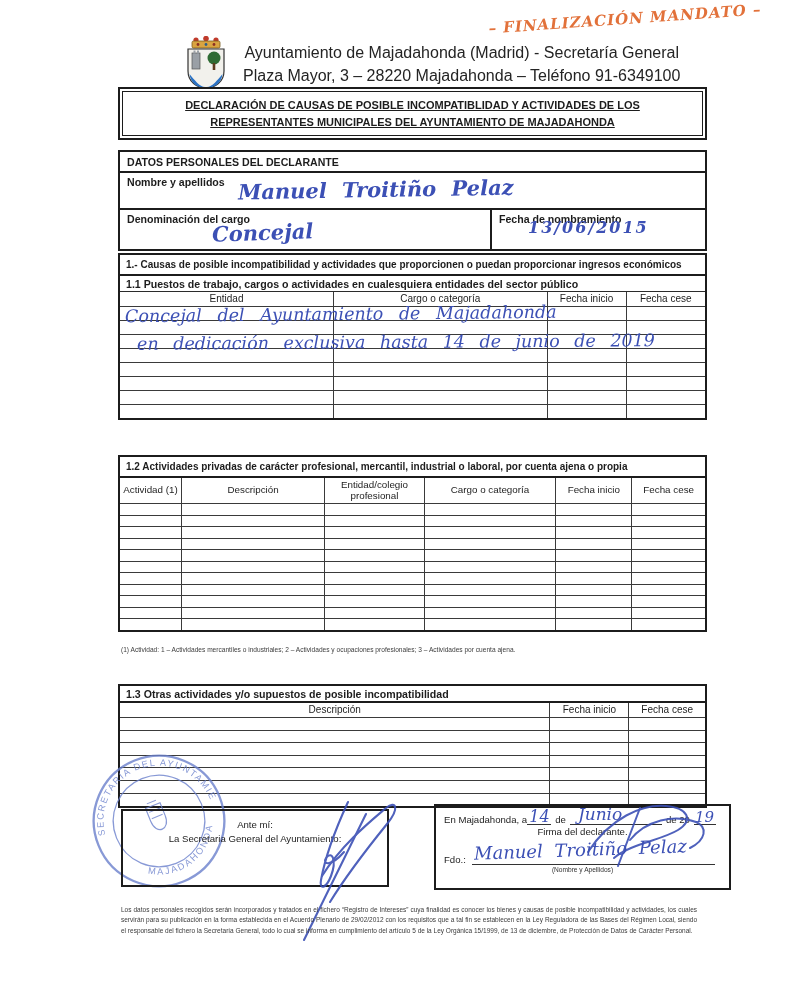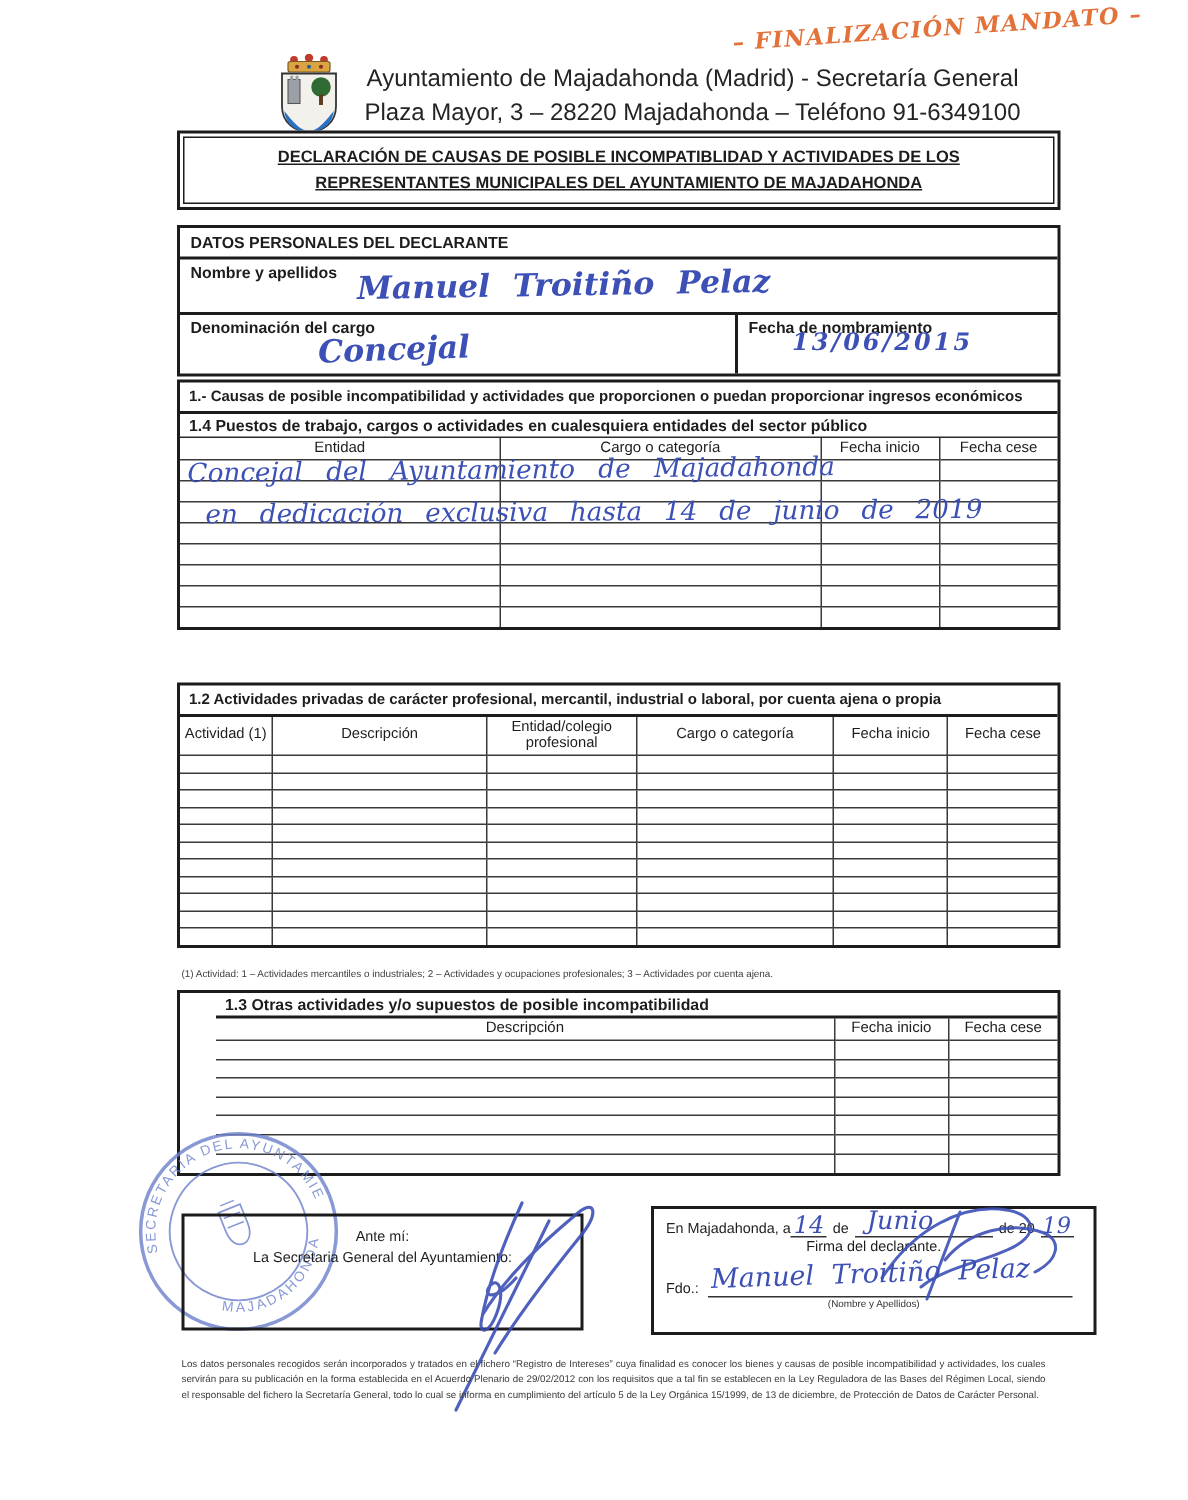--- a/index.html
+++ b/index.html
@@ -58,21 +58,21 @@
   .t12 td{height:11.5px;}
   .t12 th{font-size:9.8px;}
   .t13 td{height:12.6px;}
   table tr:first-child th{border-top:none;}
   table th:first-child,table td:first-child{border-left:none;}
   table th:last-child,table td:last-child{border-right:none;}
   table tr:last-child td{border-bottom:none;}
   .hw-e1{position:absolute;left:5px;top:51px;font-size:17.5px;word-spacing:10px;transform:rotate(-0.6deg);}
   .hw-e2{position:absolute;left:17px;top:79px;font-size:17.5px;word-spacing:9px;transform:rotate(-0.4deg);}
   .sec12-box{top:455px;}
-  .sec13-box{top:660px;padding-left:24px;}
+  .sec13-box{top:684px;}
   .footnote{position:absolute;left:121px;top:646px;width:580px;font-size:6.6px;color:#3d3d3d;}
   
   .sig-left{position:absolute;left:121px;top:809px;width:268px;height:78px;border:2px solid var(--border-dark);
     text-align:center;font-size:9.6px;padding-top:7px;line-height:1.5;background:transparent;}
   .sig-left .fdo{margin-top:22px;}
   .sig-right{position:absolute;left:434px;top:804px;width:297px;height:86px;border:2px solid var(--border-dark);
     font-size:9.6px;padding:8px 8px 0;background:transparent;}
   .date-line{display:flex;align-items:flex-end;white-space:nowrap;}
   .date-line .gap{display:inline-block;border-bottom:1px solid #333;text-align:center;position:relative;}
   .gap-day{width:24px;}
@@ -143,21 +143,21 @@
       </div>
       <div class="p-cell-right">
         <span>Fecha de nombramiento</span>
         <span class="hw hw-fecha">13/06/2015</span>
       </div>
     </div>
   </div>
 
   <div class="box sec1-box" style="position:absolute;">
     <div class="sec-head">1.-  Causas de posible incompatibilidad y actividades que proporcionen o puedan proporcionar ingresos económicos</div>
-    <div class="sub-head">1.4  Puestos de trabajo, cargos o actividades en cualesquiera entidades del sector público</div>
+    <div class="sub-head">1.1  Puestos de trabajo, cargos o actividades en cualesquiera entidades del sector público</div>
     <table class="t11">
       <colgroup>
           <col style="width:36.5%">
           <col style="width:36.5%">
           <col style="width:13.5%">
           <col style="width:13.5%">
         </colgroup>
       <thead>
         <tr>
           <th>Entidad</th>

